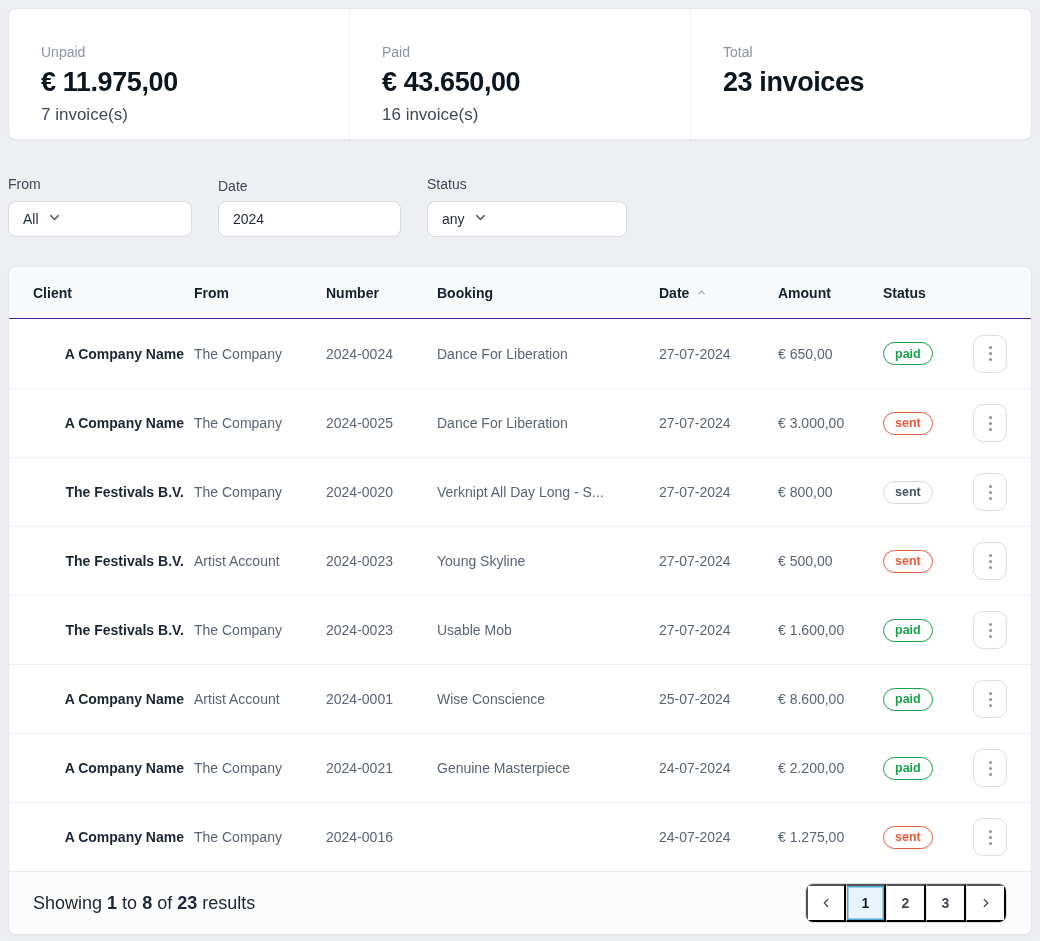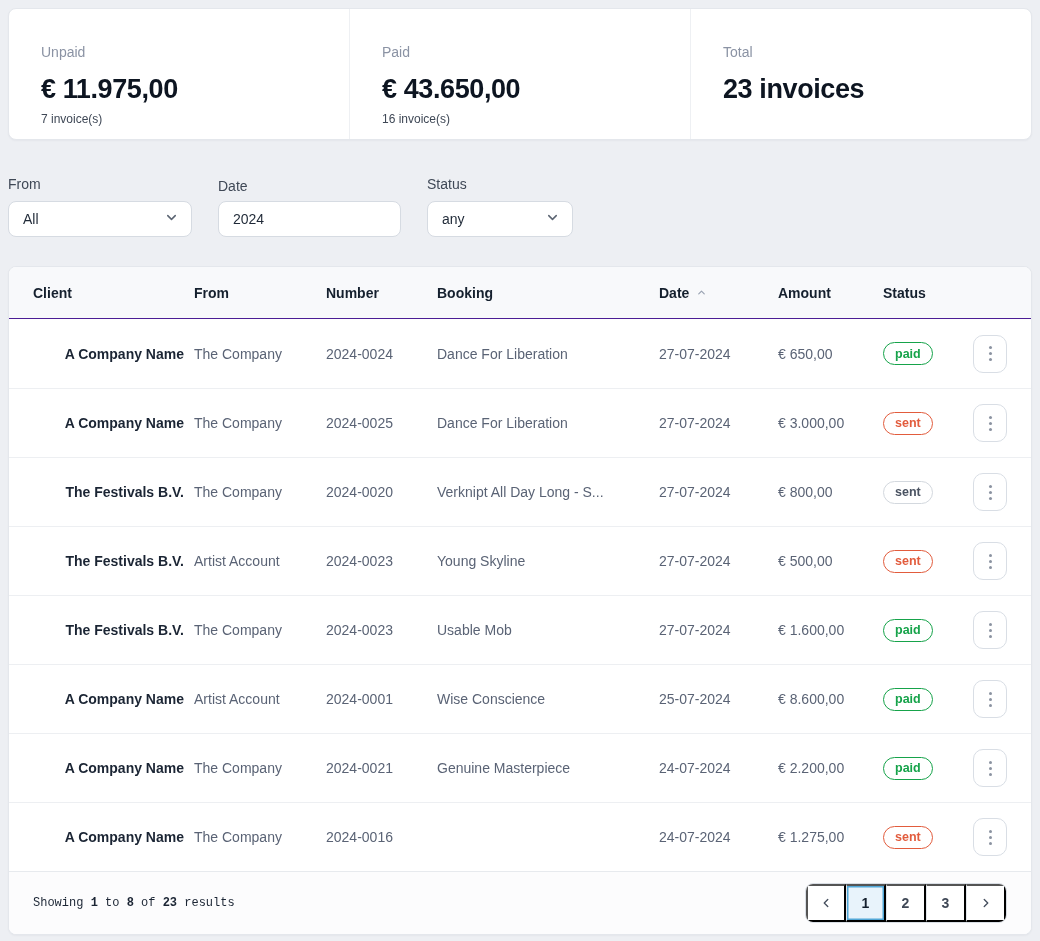--- a/index.html
+++ b/index.html
@@ -22,37 +22,37 @@
 
   
   .summary-card{
     background:#fff;border:1px solid #e4e7ec;border-radius:8px;
     display:flex;height:132px;overflow:hidden;
     box-shadow:0 1px 2px rgba(16,24,40,.04);
   }
   .summary-section{flex:1 1 0;padding:35px 32px;}
   .summary-section + .summary-section{border-left:1px solid #eef0f3;}
   .summary-label{font-size:14px;color:#8b93a4;}
-  .summary-value{font-size:27px;font-weight:700;color:#0d1521;letter-spacing:-.4px;margin-top:14px;}
-  .summary-sub{font-size:12px;color:#3f4856;margin-top:7px;}
+  .summary-value{font-size:27px;font-weight:700;color:#0d1521;letter-spacing:-.4px;margin-top:7px;}
+  .summary-sub{font-size:17px;color:#3f4856;margin-top:7px;}
 
   
   .filters{display:flex;gap:26px;margin-top:36px;}
   .filter-field{display:flex;flex-direction:column;}
   .filter-label{font-size:14px;color:#3f4856;height:20px;margin-bottom:5px;}
   .filter-field:nth-child(2) .filter-label{padding-top:2px;}
   .control{
     height:36px;background:#fff;border:1px solid #d6dbe2;border-radius:8px;
     display:flex;align-items:center;padding:0 12px 0 14px;font-size:14px;color:#1f2937;
   }
-  .select{justify-content:space-between;cursor:pointer;}
+  .select{cursor:pointer;}
   .select .chev{flex:0 0 auto;margin-left:8px;}
   .w-from{width:184px;}
   .w-date{width:183px;}
-  .w-status{width:146px;}
+  .w-status{width:200px;}
   .text-input{width:100%;height:100%;border:none;outline:none;background:transparent;
     font:inherit;color:#1f2937;padding:0;}
 
   
   .table-card{
     margin-top:29px;background:#fff;border:1px solid #e4e7ec;border-radius:8px;
     overflow:hidden;box-shadow:0 1px 2px rgba(16,24,40,.04);
   }
   .grid-row{
     display:grid;
@@ -80,21 +80,21 @@
     display:flex;flex-direction:column;align-items:center;justify-content:center;gap:3px;
     cursor:pointer;
   }
   .dots-btn .dot{width:3px;height:3px;border-radius:50%;background:#8b93a1;}
 
   
   .tfoot{
     height:63px;border-top:1px solid #e7eaee;display:flex;align-items:center;
     justify-content:space-between;padding:0 24px;background:#fcfcfd;
   }
-  .showing{font-size:12px;color:#1b2534;font-family:Liberation Mono, monospace;}
+  .showing{font-size:18px;color:#1b2534;}
   .showing .num{font-weight:700;}
   .pagination{
     display:flex;border:1px solid #d9dee5;border-radius:8px;overflow:hidden;background:#fff;
   }
   .page-btn{
     width:40px;height:38px;display:flex;align-items:center;justify-content:center;
     font-size:14px;font-weight:700;color:#3f4856;background:#fff;cursor:pointer;
   }
   .page-btn + .page-btn{border-left:1px solid #e3e7ec;}
   .page-btn.active{

